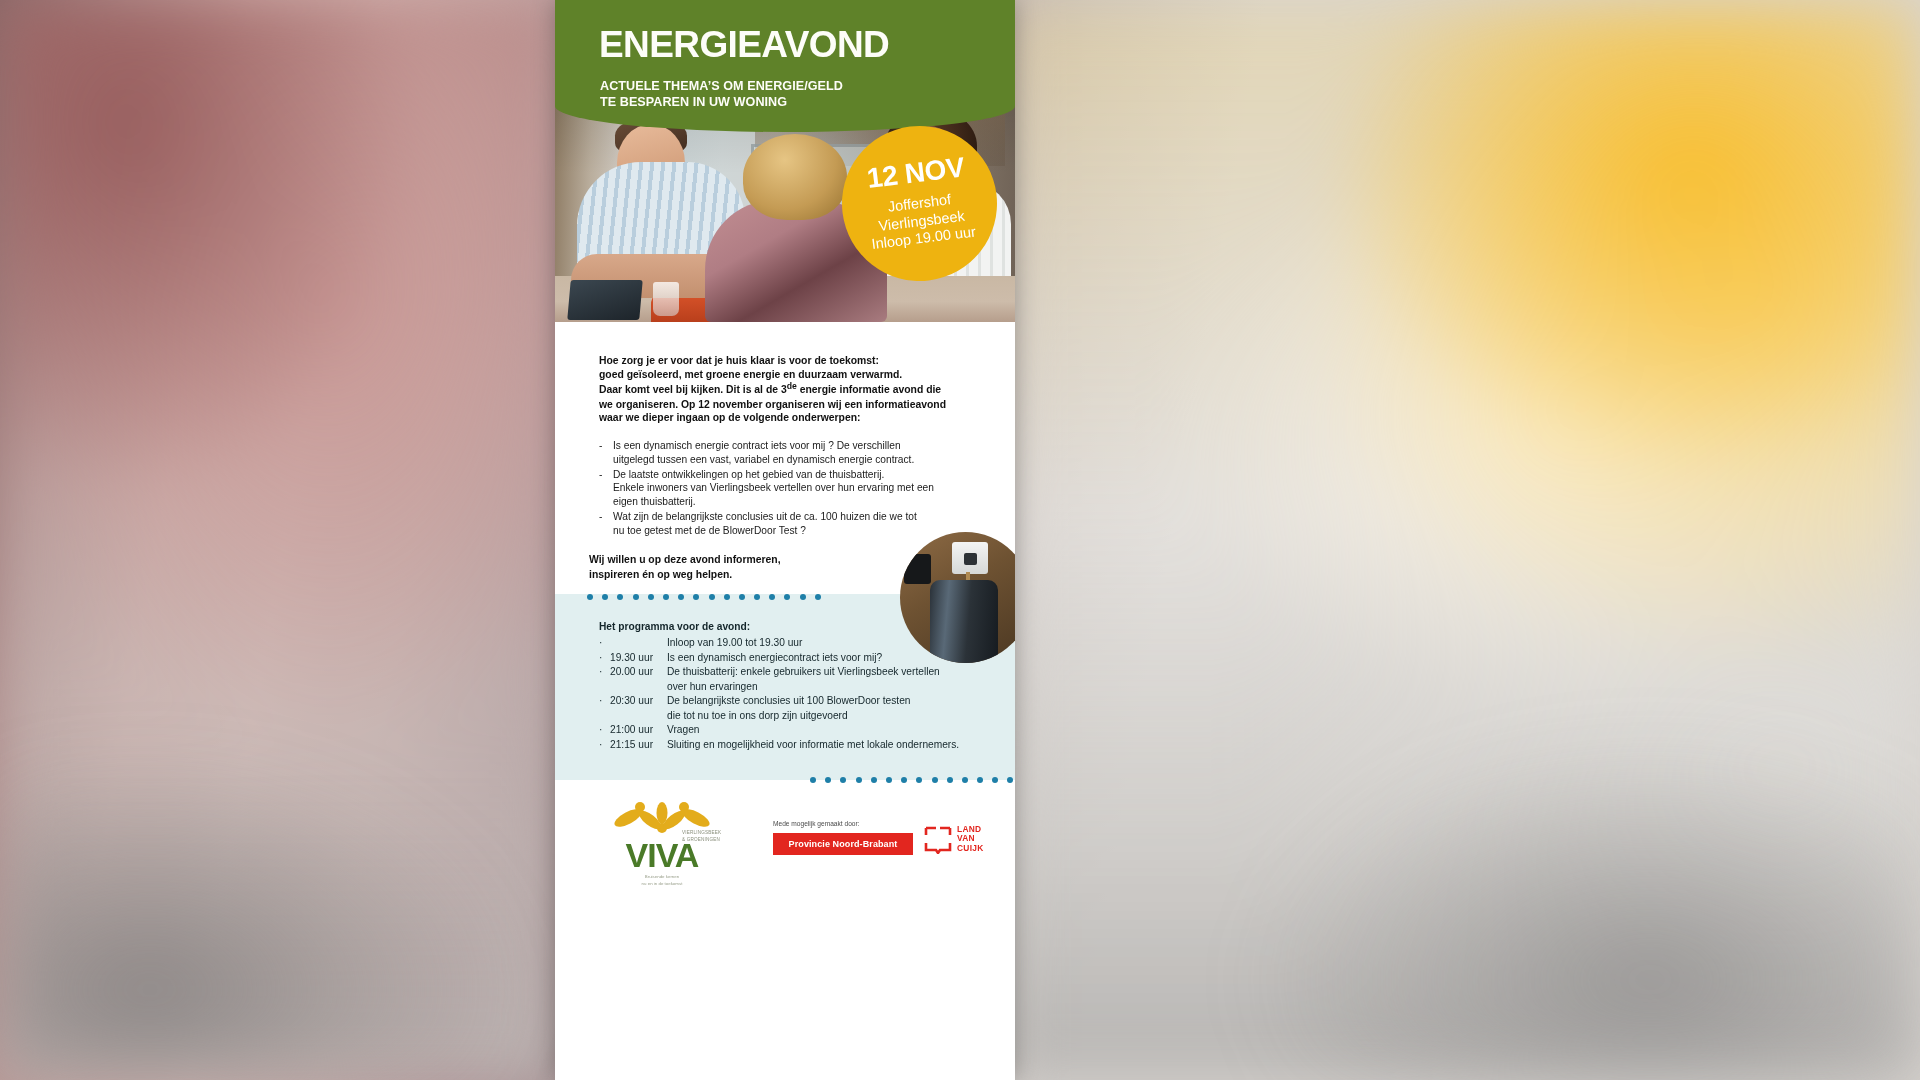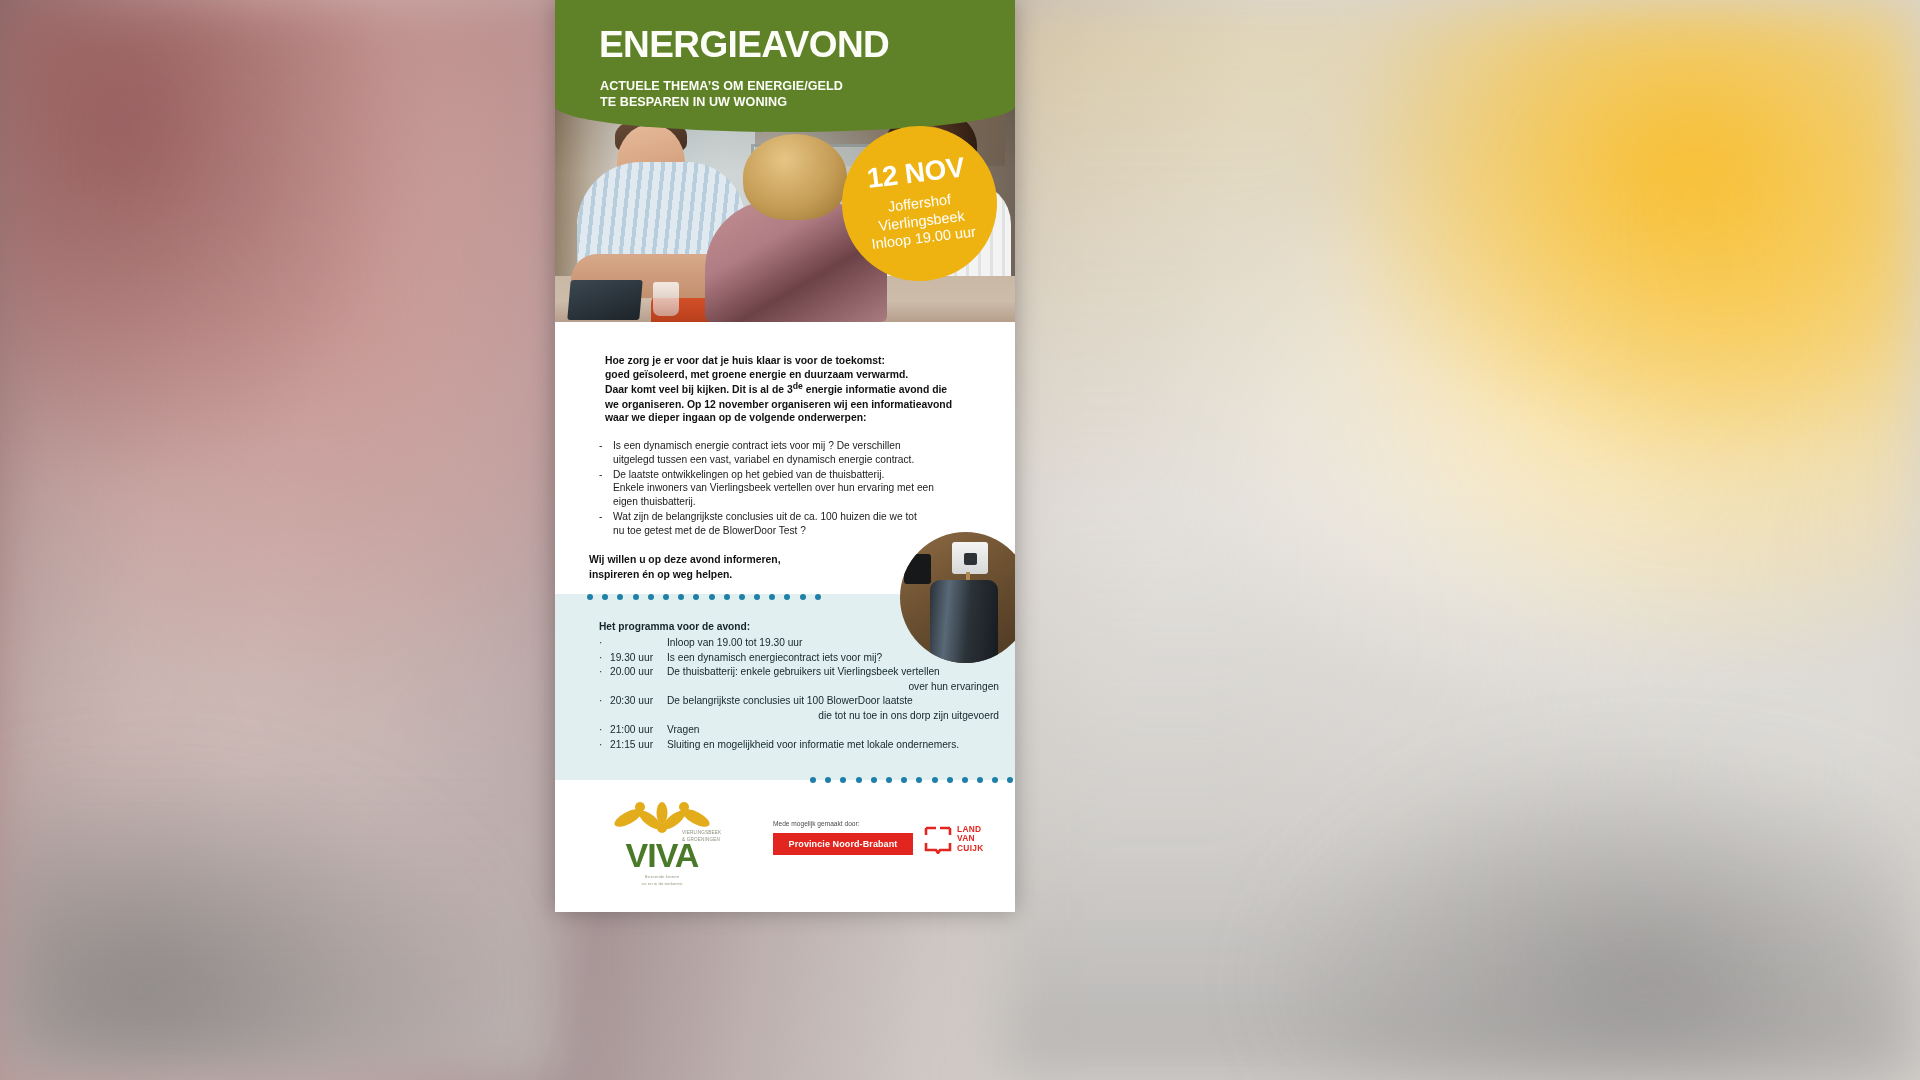--- a/index.html
+++ b/index.html
@@ -46,21 +46,21 @@
     filter: blur(34px);
   }
   .bd-dark-br {
     position: absolute; right: 0; bottom: 0; width: 700px; height: 430px;
     background: radial-gradient(ellipse 560px 340px at 430px 330px, rgba(120,118,118,.6), rgba(120,118,118,0) 72%);
     filter: blur(34px);
   }
 
   
   #poster {
-    position: absolute; left: 555px; top: 0; width: 460px; height: 912px;
+    position: absolute; left: 555px; top: 0; width: 460px; height: 1080px;
     background: #84cc16;
     box-shadow: 0 0 22px rgba(0,0,0,.28);
     overflow: hidden;
   }
 
   
   .header {
     position: absolute; left: 0; top: 0; width: 460px; height: 132px;
     background: #5f8229;
     border-radius: 0 0 100% 100% / 0 0 52px 52px;
@@ -180,21 +180,21 @@
   .date-big { font-size: 28px; font-weight: 700; letter-spacing: -.3px; line-height: 1; }
   .date-lines { margin-top: 8px; text-align: center; font-size: 14.5px; line-height: 1.2; font-weight: 400; }
 
   
   .body-zone {
     position: absolute; left: 0; top: 322px; width: 460px; height: 272px;
     background: #fff; z-index: 3;
   }
   .intro {
     position: absolute; left: 44px; top: 32px; width: 380px;
-    font-size: 10.4px; font-weight: 700; line-height: 1.32; color: #111; margin-left: 6px;
+    font-size: 10.4px; font-weight: 700; line-height: 1.32; color: #111;
   }
   .bullets {
     position: absolute; left: 44px; top: 117px; width: 390px;
     font-size: 10.2px; line-height: 1.35; color: #1a1a1a;
   }
   .bullet { display: flex; margin-bottom: 1px; }
   .bullet .dash { width: 14px; flex: 0 0 14px; }
   .closing {
     position: absolute; left: 34px; top: 230px; width: 360px;
     font-size: 10.4px; font-weight: 700; line-height: 1.45; color: #111;
@@ -212,21 +212,21 @@
 
   .program {
     position: absolute; left: 44px; top: 620px; width: 400px; z-index: 4;
     font-size: 10.2px; color: #14262b; line-height: 1.42;
   }
   .prog-title { font-weight: 700; margin-bottom: 2px; }
   .prog-row { display: flex; }
   .prog-row .pb { width: 11px; flex: 0 0 11px; }
   .prog-row .pt { width: 57px; flex: 0 0 57px; }
   .prog-row .pd { flex: 1; }
-  .prog-cont { padding-left: 68px; text-align: right; }
+  .prog-cont { padding-left: 68px; }
 
   
   .boiler {
     position: absolute; left: 345px; top: 532px; width: 131px; height: 131px;
     border-radius: 50%; overflow: hidden; z-index: 7;
     background: linear-gradient(150deg,#8e6b45 0%, #6e5232 42%, #4a3722 100%);
   }
   .bo-tank {
     position: absolute; left: 30px; top: 48px; width: 68px; height: 86px;
     background: linear-gradient(95deg,#2a3138 0%, #596977 26%, #2b3238 56%, #161b20 100%);
@@ -422,21 +422,21 @@
             <span class="pb">·</span>
             <span class="pt">20.00 uur</span>
             <span class="pd">De thuisbatterij: enkele gebruikers uit Vierlingsbeek vertellen</span>
           </div>
           <div class="prog-cont">over hun ervaringen</div>
         </div>
         <div>
           <div class="prog-row">
             <span class="pb">·</span>
             <span class="pt">20:30 uur</span>
-            <span class="pd">De belangrijkste conclusies uit 100 BlowerDoor laatste</span>
+            <span class="pd">De belangrijkste conclusies uit 100 BlowerDoor testen</span>
           </div>
           <div class="prog-cont">die tot nu toe in ons dorp zijn uitgevoerd</div>
         </div>
         <div>
           <div class="prog-row">
             <span class="pb">·</span>
             <span class="pt">21:00 uur</span>
             <span class="pd">Vragen</span>
           </div>
         </div>

